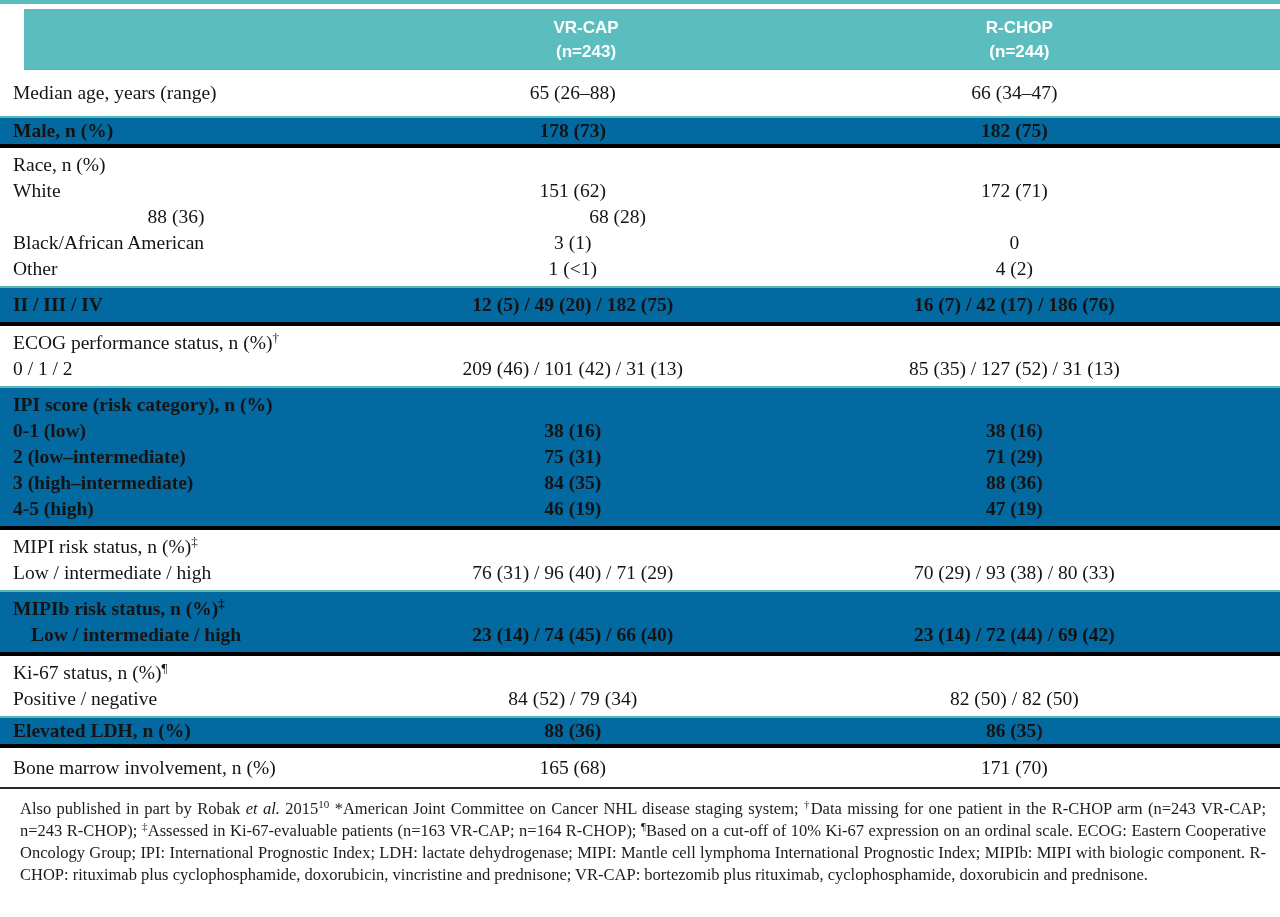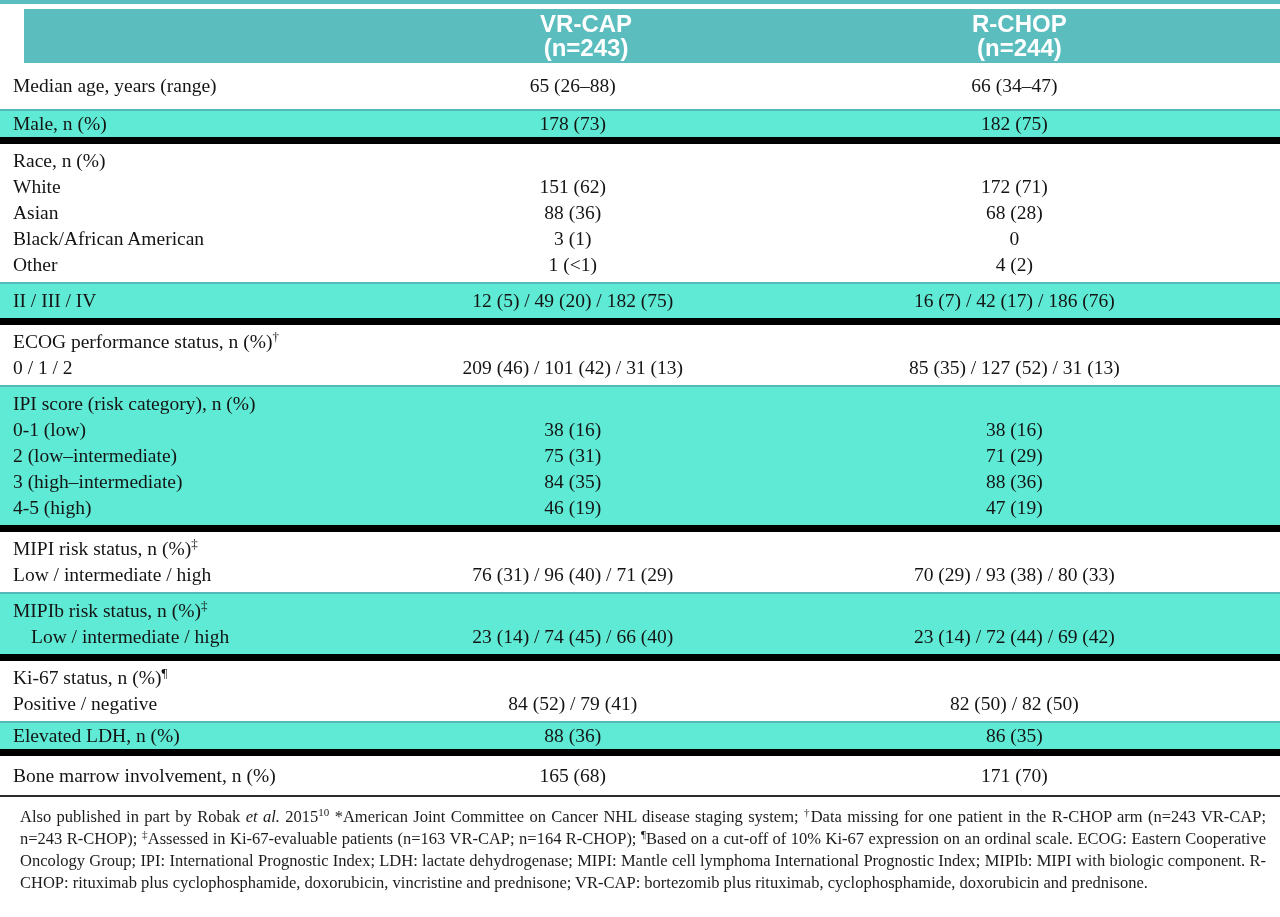--- a/index.html
+++ b/index.html
@@ -8,31 +8,31 @@
     font-family:"Liberation Serif", serif;
     color:#141414;
     -webkit-font-smoothing:antialiased;
   }
   .page{width:1280px;height:917px;background:#fff;}
   .topstrip{height:4px;background:#5bbdbd;}
   .gap{height:5px;background:#fff;}
 
   
   .thead{
-    display:flex;align-items:center;height:54px;background:#5bbdbd;color:#ffffff;
-    font-family:"Liberation Sans", sans-serif;font-weight:bold;font-size:24px;line-height:24px;margin-left:24px;
+    display:flex;align-items:center;height:61px;background:#5bbdbd;color:#ffffff;
+    font-family:"Liberation Sans", sans-serif;font-weight:bold;font-size:17px;line-height:24px;margin-left:24px;
   }
   .c{box-sizing:border-box;}
   .c.lbl{width:31%;padding-left:13px;}
   .c.v1{width:27.5%;text-align:center;}
   .c.v2{width:41.5%;text-align:center;}
 
   
   .section{padding:4px 0;background:#ffffff;}
-  .section.teal{background:#5eead4;border-top:2px solid #54b9b9;border-bottom:7px solid #000000;}
+  .section.teal{background:#0369a1;border-top:2px solid #54b9b9;border-bottom:4px solid #000000;font-weight:bold;}
   .section.compact{padding:0;}
   .section.tallrow{padding:10px 0;border-radius:16px;}
   .row{display:flex;font-size:19.5px;line-height:26px;}
   .lbl.indent{}
   .lbl.indent2{padding-left:31px;}
   .row sup{font-size:13px;line-height:0;}
 
   .bottomrule{border-top:2px solid #2b2b2b;}
 
   
@@ -83,21 +83,20 @@
       <div class="c lbl">Race, n (%)</div>
       <div class="c v1"></div>
       <div class="c v2"></div>
     </div>
     <div class="row">
       <div class="c lbl indent">White</div>
       <div class="c v1">151 (62)</div>
       <div class="c v2">172 (71)</div>
     </div>
     <div class="row">
-      <div class="c lbl indent">Asian</div>
       <div class="c v1">88 (36)</div>
       <div class="c v2">68 (28)</div>
     </div>
     <div class="row">
       <div class="c lbl indent">Black/African American</div>
       <div class="c v1">3 (1)</div>
       <div class="c v2">0</div>
     </div>
     <div class="row">
       <div class="c lbl indent">Other</div>
@@ -182,21 +181,21 @@
   </div>
 
   <div class="section">
     <div class="row">
       <div class="c lbl"><span>Ki-67 status, n (%)</span><sup>¶</sup></div>
       <div class="c v1"></div>
       <div class="c v2"></div>
     </div>
     <div class="row">
       <div class="c lbl indent">Positive / negative</div>
-      <div class="c v1">84 (52) / 79 (41)</div>
+      <div class="c v1">84 (52) / 79 (34)</div>
       <div class="c v2">82 (50) / 82 (50)</div>
     </div>
   </div>
 
   <div class="section teal compact">
     <div class="row">
       <div class="c lbl">Elevated LDH, n (%)</div>
       <div class="c v1">88 (36)</div>
       <div class="c v2">86 (35)</div>
     </div>

